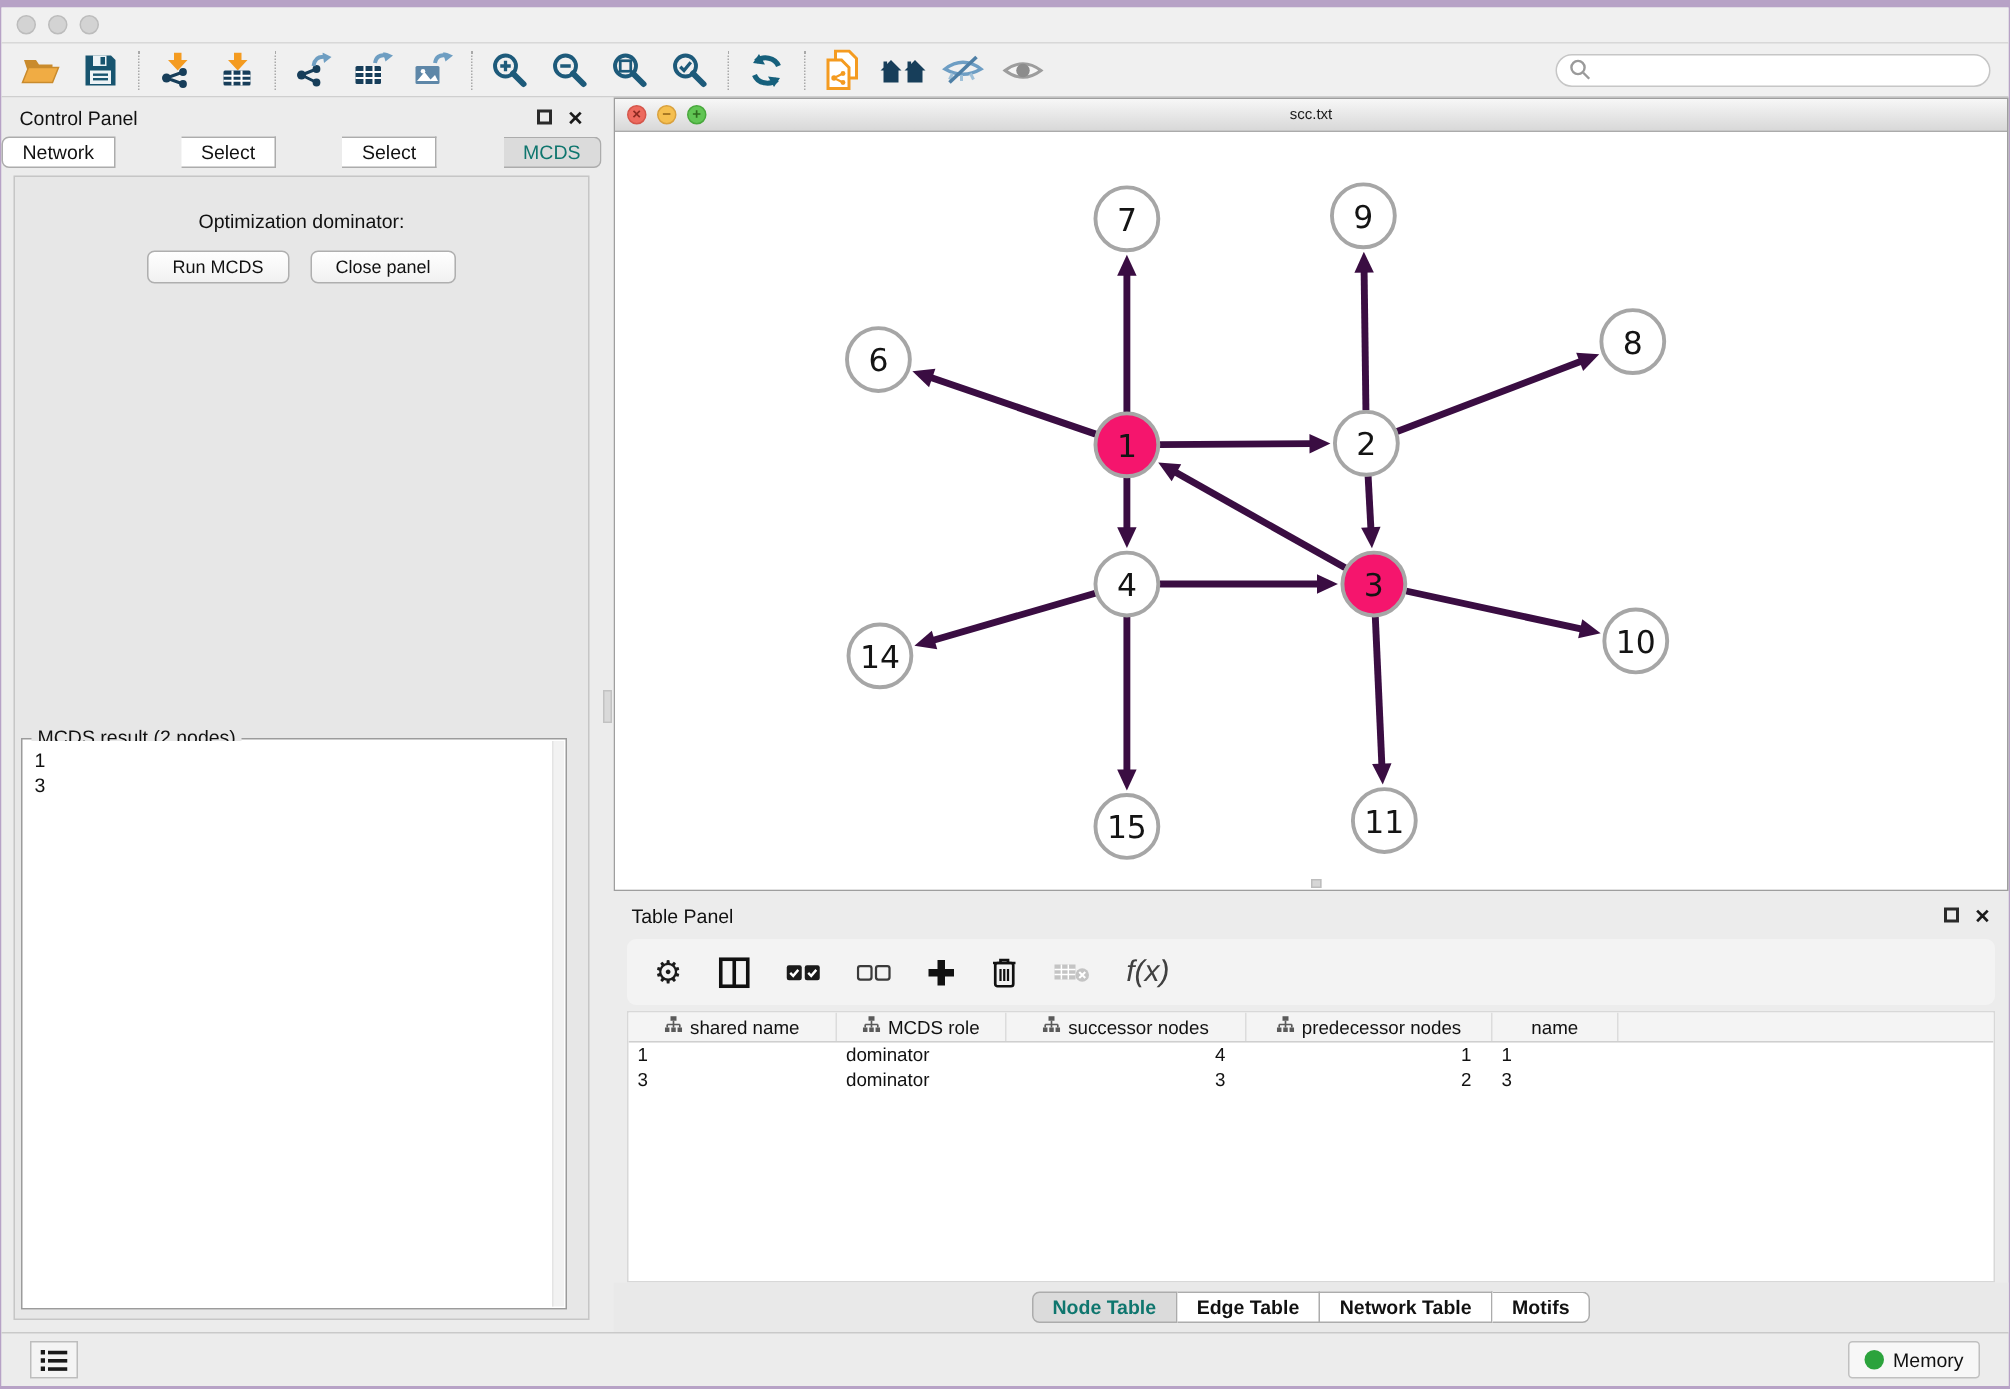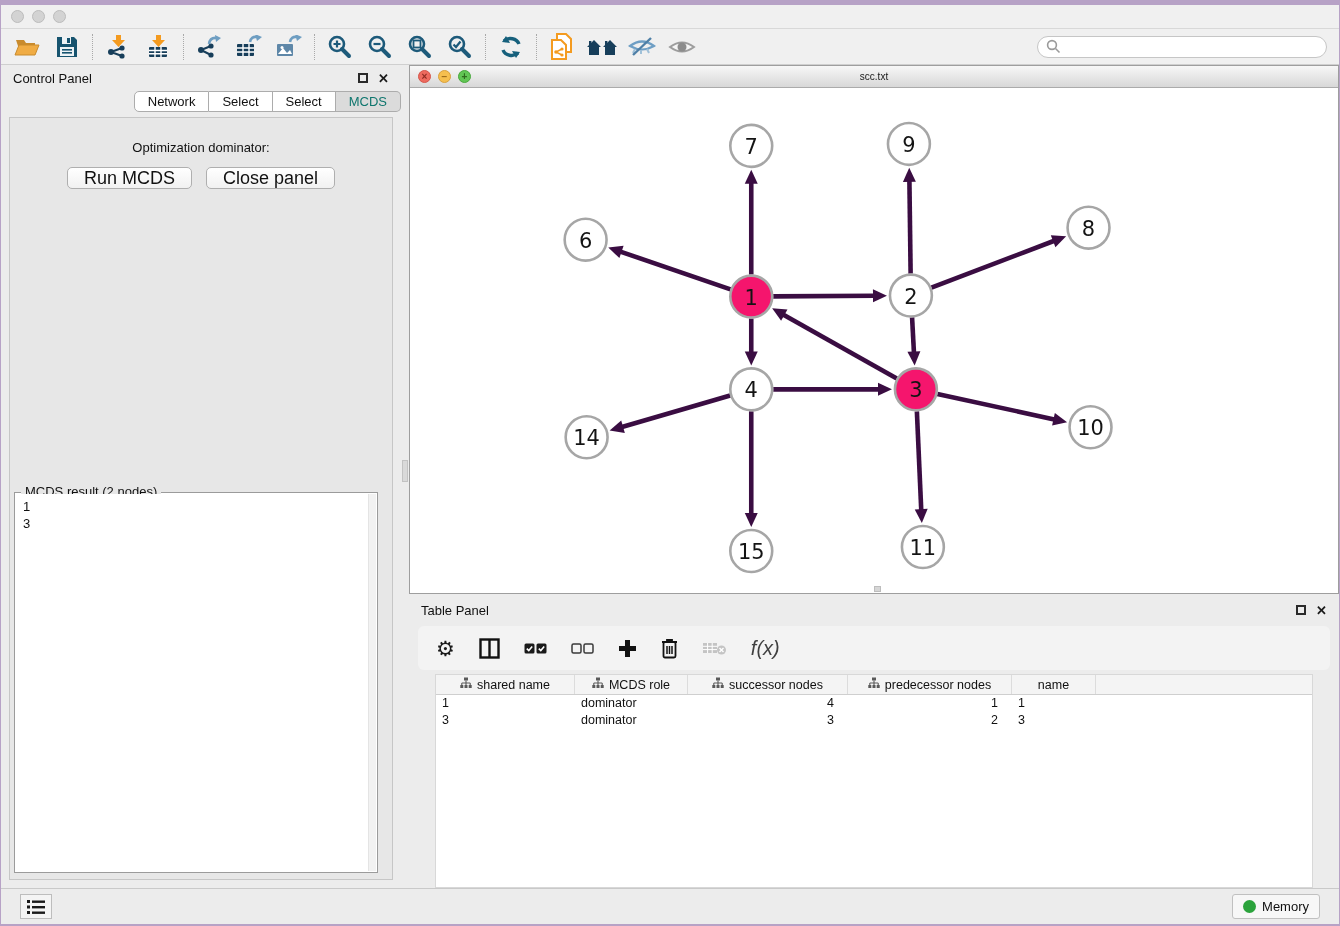--- a/index.html
+++ b/index.html
@@ -22,31 +22,31 @@
 
   
   .main { flex:1; display:flex; min-height:0; }
 
   
   .control-panel { width:400px; background:#ECECEC; position:relative; }
   .panel-head { height:26px; display:flex; align-items:center; padding:0 12px; font-size:13px; color:#111; }
   .panel-head-icons { margin-left:auto; display:flex; align-items:center; gap:10px; }
   .float-glyph { width:10px; height:10px; border:2px solid #2A2A2A; display:inline-block; }
   .close-glyph { font-size:13px; font-weight:bold; color:#1A1A1A; }
-  .ptab-row { display:flex; justify-content:flex-end; position:relative; z-index:2; }
+  .ptab-row { display:flex; justify-content:space-between; position:relative; z-index:2; }
   .ptab { height:21px; line-height:19px; padding:0 13px; background:#fff; border:1px solid #ACACAC; border-left:none; font-size:13px; color:#111; }
   .ptab:first-child { border-left:1px solid #ACACAC; border-radius:5px 0 0 5px; }
   .ptab:last-child { border-radius:0 5px 5px 0; }
   .ptab-disabled { background:#DBDBDB; color:#0f766e; }
   .cp-box { position:absolute; left:8px; right:8px; top:52px; bottom:8px; background:#E7E7E7; border:1px solid #C6C6C6; }
   .opt-label { text-align:center; margin-top:22px; font-size:13px; color:#111; }
   .dropdown { margin:10px auto 0 auto; width:308px; height:22px; background:#fff; border:1px solid #B4B4B4; border-radius:5px; display:flex; align-items:center; padding:0 6px 0 10px; font-size:13px; color:#111; }
   .dropdown .dd-label { flex:1; }
   .btn-row { display:flex; justify-content:center; gap:14px; margin-top:12px; }
-  .btn { height:22px; padding:0 16px; font-size:18px; color:#111; background:linear-gradient(#FFFFFF,#F1F1F1); border:1px solid #AFAFAF; border-radius:5px; }
+  .btn { height:22px; padding:0 16px; font-size:12px; color:#111; background:linear-gradient(#FFFFFF,#F1F1F1); border:1px solid #AFAFAF; border-radius:5px; }
   .result-box { position:absolute; left:4px; right:14px; top:374px; bottom:6px; border:1px solid #9B9B9B; background:#fff; }
   .result-legend { position:absolute; top:-9px; left:6px; background:#E7E7E7; padding:0 4px; font-size:13px; color:#111; }
   .result-area { position:absolute; inset:1px 9px 1px 1px; background:#fff; padding:4px 7px; font-size:13px; line-height:17px; color:#111; overflow:hidden; }
   .result-scroll { position:absolute; top:1px; bottom:1px; right:1px; width:8px; background:#F2F2F2; border-left:1px solid #E4E4E4; }
 
   
   .splitter { width:8px; background:#ECECEC; position:relative; }
   .splitter-handle { position:absolute; top:395px; left:1px; width:6px; height:22px; background:#D9D9D9; border:1px solid #C2C2C2; }
 
   
@@ -64,21 +64,21 @@
   .canvas-handle { position:absolute; bottom:1px; left:50%; width:7px; height:6px; background:#D6D6D6; border:1px solid #BDBDBD; }
 
   .panel-gap { height:3px; }
 
   
   .table-panel { flex:1; display:flex; flex-direction:column; min-height:0; }
   .tp-toolbar { margin:3px 9px 4px 9px; height:44px; background:#F3F3F3; border-radius:6px; display:flex; align-items:center; padding-left:18px; gap:24px; }
   .tp-ico { display:flex; align-items:center; justify-content:center; }
   .gear-glyph { font-size:21px; color:#1A1A1A; line-height:1; }
   .fx-glyph { font-family:Liberation Sans, sans-serif; font-style:italic; font-size:20px; color:#404040; }
-  .table-wrap { margin:0 26px; flex:1; background:#fff; border:1px solid #D8D8D8; overflow:hidden; display:flex; flex-direction:column; }
+  .table-wrap { margin:0 9px; flex:1; background:#fff; border:1px solid #D8D8D8; overflow:hidden; display:flex; flex-direction:column; }
   .thead { display:flex; height:20px; background:#F4F4F4; border-bottom:1px solid #CFCFCF; }
   .th { display:flex; align-items:center; justify-content:center; gap:5px; font-size:12.5px; color:#111; border-right:1px solid #DCDCDC; }
   .tr { display:flex; height:17px; }
   .td { font-size:12.5px; color:#111; line-height:17px; white-space:nowrap; overflow:hidden; }
   .tab-strip { height:33px; display:flex; align-items:center; justify-content:center; background:#E9E9E9; }
   .tab-strip .ptab { font-weight:bold; }
 
   
   .status-bar { height:36px; border-top:1px solid #C9C9C9; background:#ECECEC; display:flex; align-items:center; padding:0 19px; }
   .sq-btn { width:32px; height:25px; background:#F4F4F4; border:1px solid #BDBDBD; display:flex; align-items:center; justify-content:center; }
@@ -462,20 +462,28 @@
                 </div>
                 <div class="tr">
                   <div class="td" style="width: 139px; text-align: left; padding: 0px 0px 0px 6px;">3</div>
                   <div class="td" style="width: 113px; text-align: left; padding: 0px 0px 0px 6px;">dominator</div>
                   <div class="td" style="width: 160px; text-align: right; padding: 0px 14px 0px 0px;">3</div>
                   <div class="td" style="width: 164px; text-align: right; padding: 0px 14px 0px 0px;">2</div>
                   <div class="td" style="width: 84px; text-align: left; padding: 0px 0px 0px 6px;">3</div>
                 </div>
               </div>
         </div>
+        <div class="tab-strip">
+          <div class="ptab-row" id="bottom-tabs">
+                <div class="ptab ptab-disabled">Node Table</div>
+                <div class="ptab">Edge Table</div>
+                <div class="ptab">Network Table</div>
+                <div class="ptab">Motifs</div>
+              </div>
+        </div>
       </div>
     </div>
   </div>
 
   <div class="status-bar">
     <span class="sq-btn">
           <svg width="18" height="16" viewBox="0 0 18 16">
             <g fill="#1A1A1A">
               <rect x="0" y="1" width="3" height="3"></rect>
               <rect x="5" y="1.5" width="13" height="2.4"></rect>

